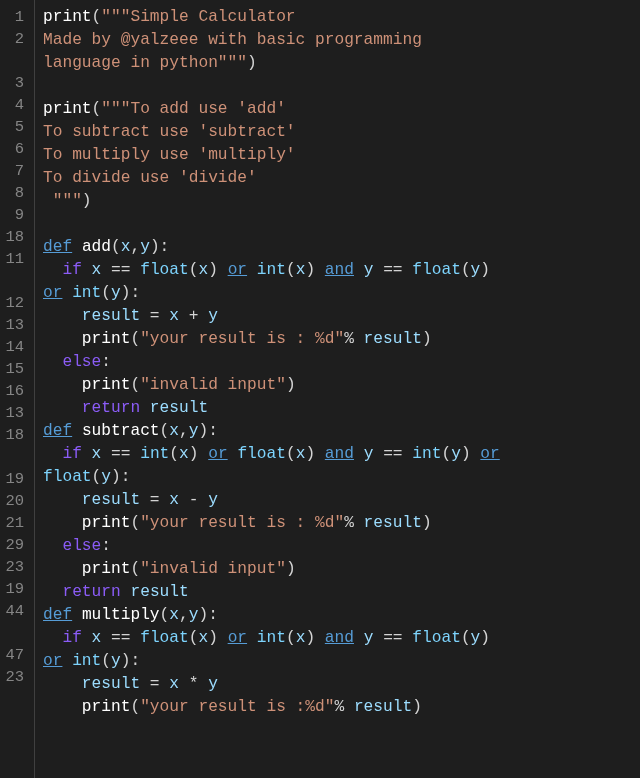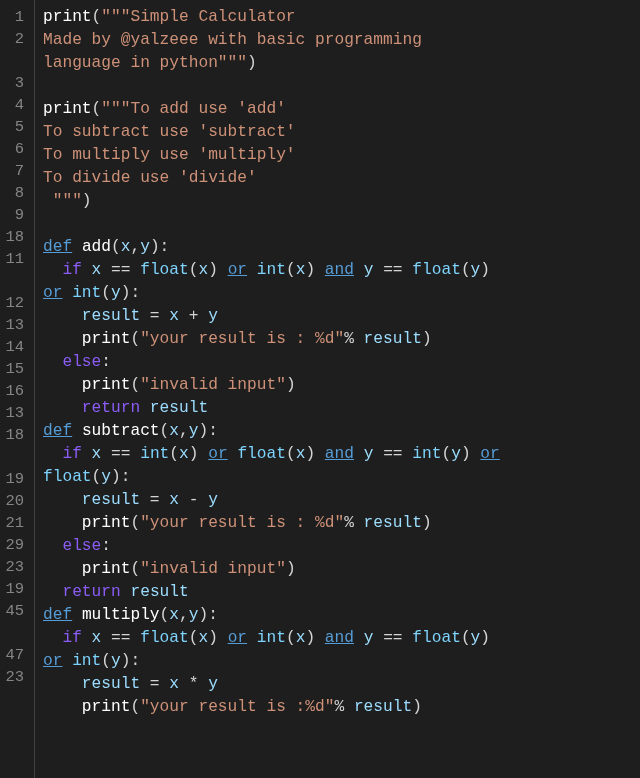--- a/index.html
+++ b/index.html
@@ -69,19 +69,19 @@
       <div>16</div>
       <div>13</div>
       <div>18</div>
       <div>&nbsp;</div>
       <div>19</div>
       <div>20</div>
       <div>21</div>
       <div>29</div>
       <div>23</div>
       <div>19</div>
-      <div>45</div>
+      <div>44</div>
       <div>&nbsp;</div>
       <div>47</div>
       <div>23</div>
     </div>
   <div class="code"><div class="line"><span class="fn">print</span><span class="pun">(</span><span class="str">"""Simple Calculator</span></div><div class="line"><span class="str">Made by @yalzeee with basic programming </span></div><div class="line"><span class="str">language in python"""</span><span class="pun">)</span></div><div class="line">&nbsp;</div><div class="line"><span class="fn">print</span><span class="pun">(</span><span class="str">"""To add use 'add'</span></div><div class="line"><span class="str">To subtract use 'subtract'</span></div><div class="line"><span class="str">To multiply use 'multiply'</span></div><div class="line"><span class="str">To divide use 'divide'</span></div><div class="line"><span class="str"> """</span><span class="pun">)</span></div><div class="line">&nbsp;</div><div class="line"><span class="def">def</span><span class="op"> </span><span class="fn">add</span><span class="pun">(</span><span class="id">x</span><span class="pun">,</span><span class="id">y</span><span class="pun">):</span></div><div class="line"><span class="op">  </span><span class="kw">if</span><span class="id"> x </span><span class="op">==</span><span class="op"> </span><span class="type">float</span><span class="pun">(</span><span class="id">x</span><span class="pun">) </span><span class="def">or</span><span class="op"> </span><span class="type">int</span><span class="pun">(</span><span class="id">x</span><span class="pun">) </span><span class="def">and</span><span class="id"> y </span><span class="op">==</span><span class="op"> </span><span class="type">float</span><span class="pun">(</span><span class="id">y</span><span class="pun">) </span></div><div class="line"><span class="def">or</span><span class="op"> </span><span class="type">int</span><span class="pun">(</span><span class="id">y</span><span class="pun">):</span></div><div class="line"><span class="id">    result </span><span class="op">=</span><span class="id"> x </span><span class="op">+</span><span class="id"> y</span></div><div class="line"><span class="op">    </span><span class="fn">print</span><span class="pun">(</span><span class="str">"your result is : %d"</span><span class="op">%</span><span class="id"> result</span><span class="pun">)</span></div><div class="line"><span class="op">  </span><span class="kw">else</span><span class="pun">:</span></div><div class="line"><span class="op">    </span><span class="fn">print</span><span class="pun">(</span><span class="str">"invalid input"</span><span class="pun">)</span></div><div class="line"><span class="op">    </span><span class="kw">return</span><span class="id"> result</span></div><div class="line"><span class="def">def</span><span class="op"> </span><span class="fn">subtract</span><span class="pun">(</span><span class="id">x</span><span class="pun">,</span><span class="id">y</span><span class="pun">):</span></div><div class="line"><span class="op">  </span><span class="kw">if</span><span class="id"> x </span><span class="op">==</span><span class="op"> </span><span class="type">int</span><span class="pun">(</span><span class="id">x</span><span class="pun">) </span><span class="def">or</span><span class="op"> </span><span class="type">float</span><span class="pun">(</span><span class="id">x</span><span class="pun">) </span><span class="def">and</span><span class="id"> y </span><span class="op">==</span><span class="op"> </span><span class="type">int</span><span class="pun">(</span><span class="id">y</span><span class="pun">) </span><span class="def">or</span><span class="op"> </span></div><div class="line"><span class="type">float</span><span class="pun">(</span><span class="id">y</span><span class="pun">):</span></div><div class="line"><span class="id">    result </span><span class="op">=</span><span class="id"> x </span><span class="op">-</span><span class="id"> y</span></div><div class="line"><span class="op">    </span><span class="fn">print</span><span class="pun">(</span><span class="str">"your result is : %d"</span><span class="op">%</span><span class="id"> result</span><span class="pun">)</span></div><div class="line"><span class="op">  </span><span class="kw">else</span><span class="pun">:</span></div><div class="line"><span class="op">    </span><span class="fn">print</span><span class="pun">(</span><span class="str">"invalid input"</span><span class="pun">)</span></div><div class="line"><span class="op">  </span><span class="kw">return</span><span class="id"> result</span></div><div class="line"><span class="def">def</span><span class="op"> </span><span class="fn">multiply</span><span class="pun">(</span><span class="id">x</span><span class="pun">,</span><span class="id">y</span><span class="pun">):</span></div><div class="line"><span class="op">  </span><span class="kw">if</span><span class="id"> x </span><span class="op">==</span><span class="op"> </span><span class="type">float</span><span class="pun">(</span><span class="id">x</span><span class="pun">) </span><span class="def">or</span><span class="op"> </span><span class="type">int</span><span class="pun">(</span><span class="id">x</span><span class="pun">) </span><span class="def">and</span><span class="id"> y </span><span class="op">==</span><span class="op"> </span><span class="type">float</span><span class="pun">(</span><span class="id">y</span><span class="pun">) </span></div><div class="line"><span class="def">or</span><span class="op"> </span><span class="type">int</span><span class="pun">(</span><span class="id">y</span><span class="pun">):</span></div><div class="line"><span class="id">    result </span><span class="op">=</span><span class="id"> x </span><span class="op">*</span><span class="id"> y</span></div><div class="line"><span class="op">    </span><span class="fn">print</span><span class="pun">(</span><span class="str">"your result is :%d"</span><span class="op">%</span><span class="id"> result</span><span class="pun">)</span></div></div>
 </div>
 
 </body></html>

